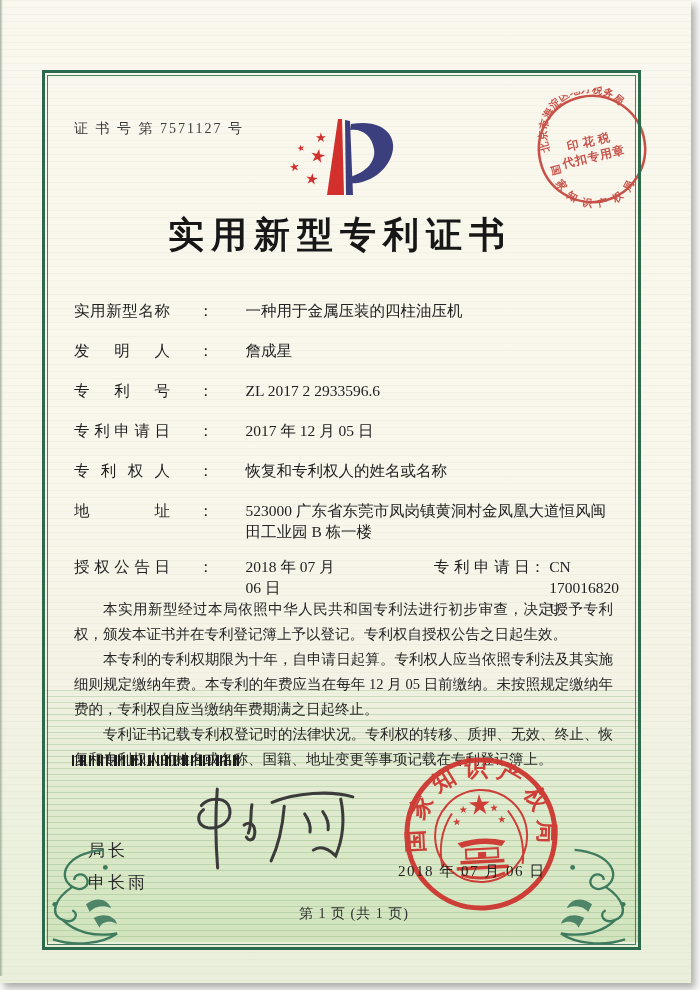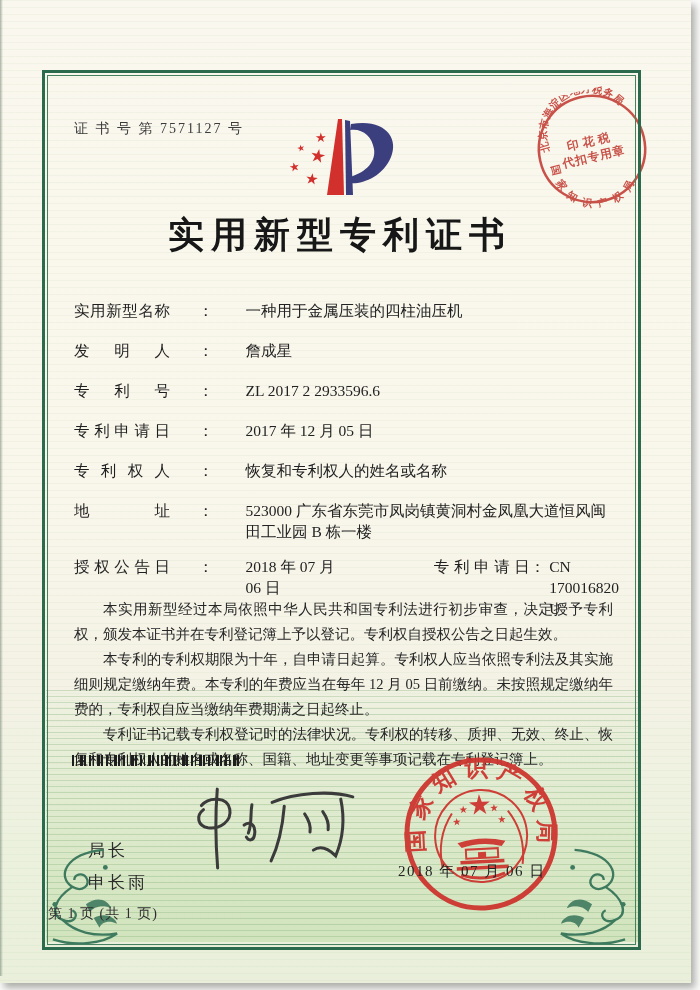--- a/index.html
+++ b/index.html
@@ -59,21 +59,21 @@
   .signer-name{top:834px;}
   .signature{position:absolute;left:178px;top:776px;width:195px;height:96px;z-index:2;
     transform:rotate(-1deg);}
   .seal{position:absolute;left:401px;top:754px;width:160px;height:160px;z-index:2;
     transform:rotate(-3deg);opacity:.95;}
   .seal-date{position:absolute;left:398px;top:862px;z-index:3;
     font-size:15px;letter-spacing:1.5px;color:#232323;}
   .ornament{position:absolute;width:100px;height:102px;z-index:2;}
   .ornament-left{left:34px;top:848px;}
   .ornament-right{left:544px;top:848px;transform:scaleX(-1);}
-  .footer{position:absolute;left:48px;top:905px;width:596px;z-index:2;
+  .footer{position:absolute;left:56px;top:905px;width:596px;text-align:center;z-index:2;
     font-size:14px;letter-spacing:1px;color:#2e2e2e;}
   .lstar{position:absolute;color:#d2302c;line-height:1;}
 </style>
 </head>
 <body>
 
 <div class="paper">
   <div class="waves"></div>
 
   <div class="cert-no">证 书 号 第 7571127 号</div>

